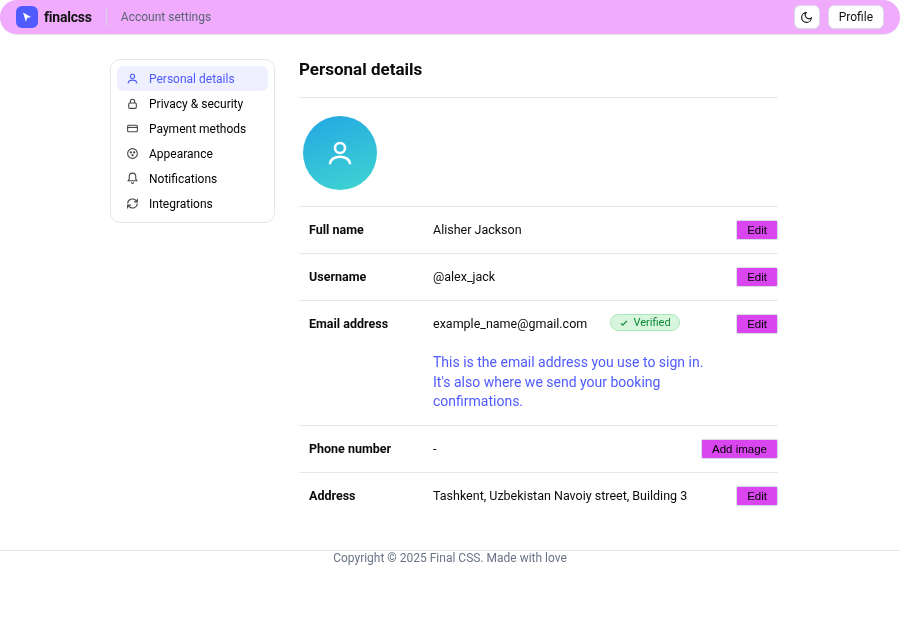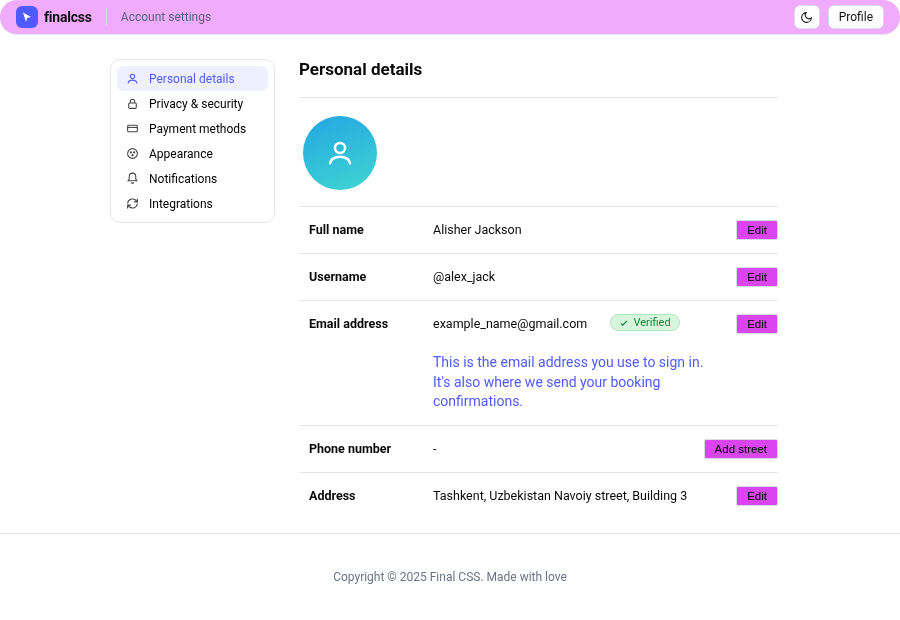--- a/index.html
+++ b/index.html
@@ -178,23 +178,22 @@
     color: #0b8a36;
     border: 1px solid #a9e6b8;
     border-radius: 999px;
     padding: 1px 8px;
     font-size: 11px;
   }
 
   
   .footer {
     border-top: 1px solid #e5e7ee;
-    height: 87px;
-    display: flex;
-    align-items: center;
+    height: 70px;
+    display: flex;
     justify-content: center;
     font-size: 12px;
     color: #6a7385;
   }
 
   svg { display:block; }
 </style>
 </head>
 <body>
 
@@ -318,21 +317,21 @@
           <span>Verified</span>
         </span>
         <div class="row-sub">This is the email address you use to sign in. It's also where we send your booking confirmations.</div>
       </div>
       <button class="row-action">Edit</button>
     </div>
 
     <div class="row">
       <div class="row-label">Phone number</div>
       <div class="row-value">-</div>
-      <button class="row-action">Add street</button>
+      <button class="row-action">Add image</button>
     </div>
 
     <div class="row">
       <div class="row-label">Address</div>
       <div class="row-value">Tashkent, Uzbekistan Navoiy street, Building 3</div>
       <button class="row-action">Edit</button>
     </div>
 
   </div>
 </div>

